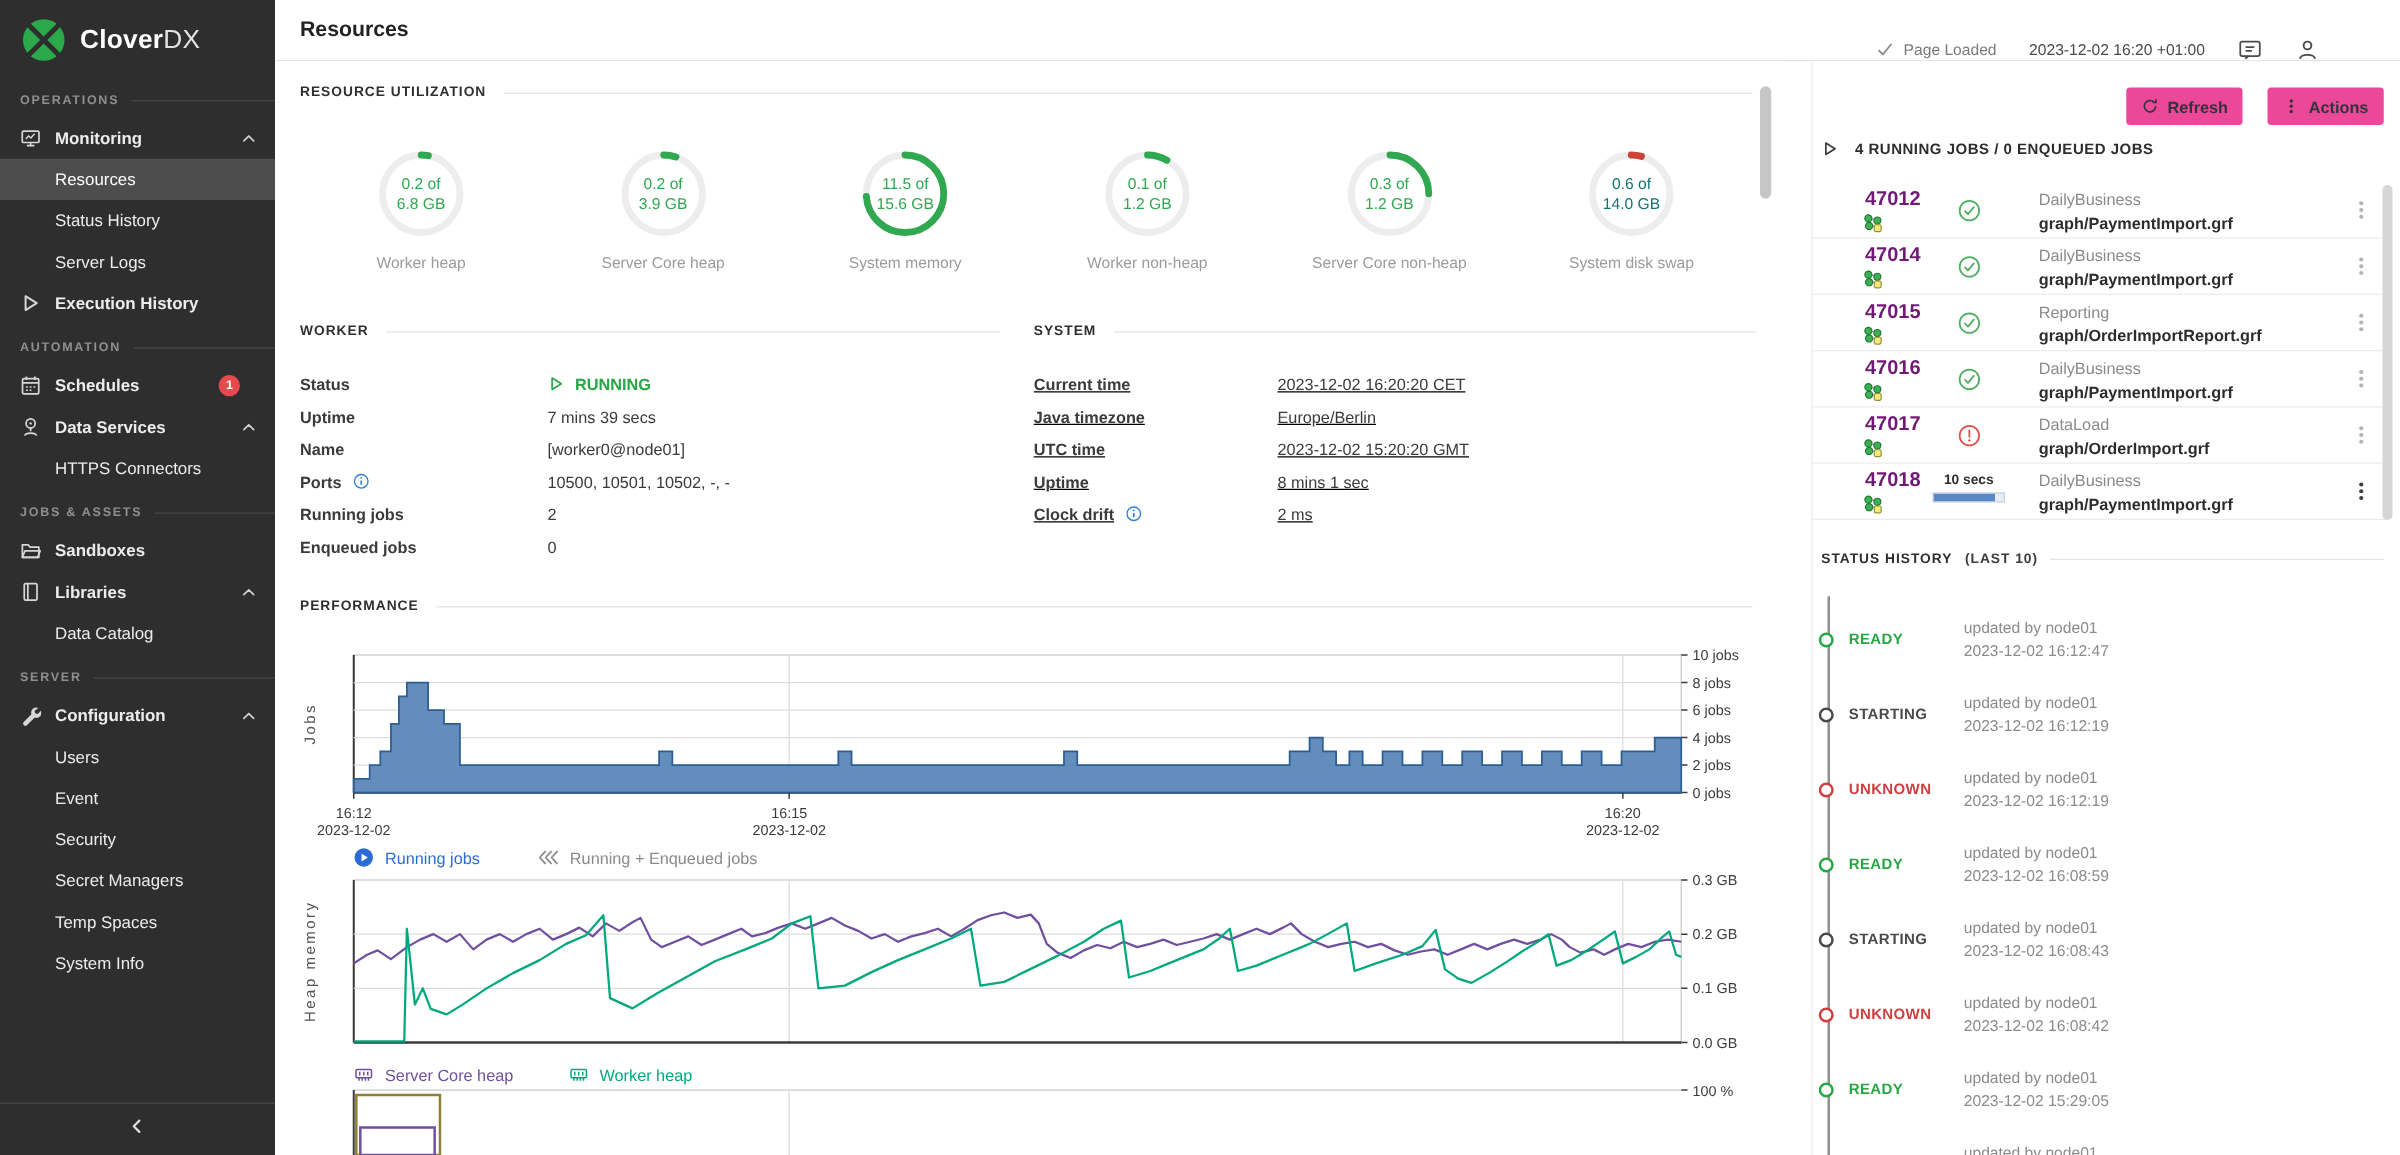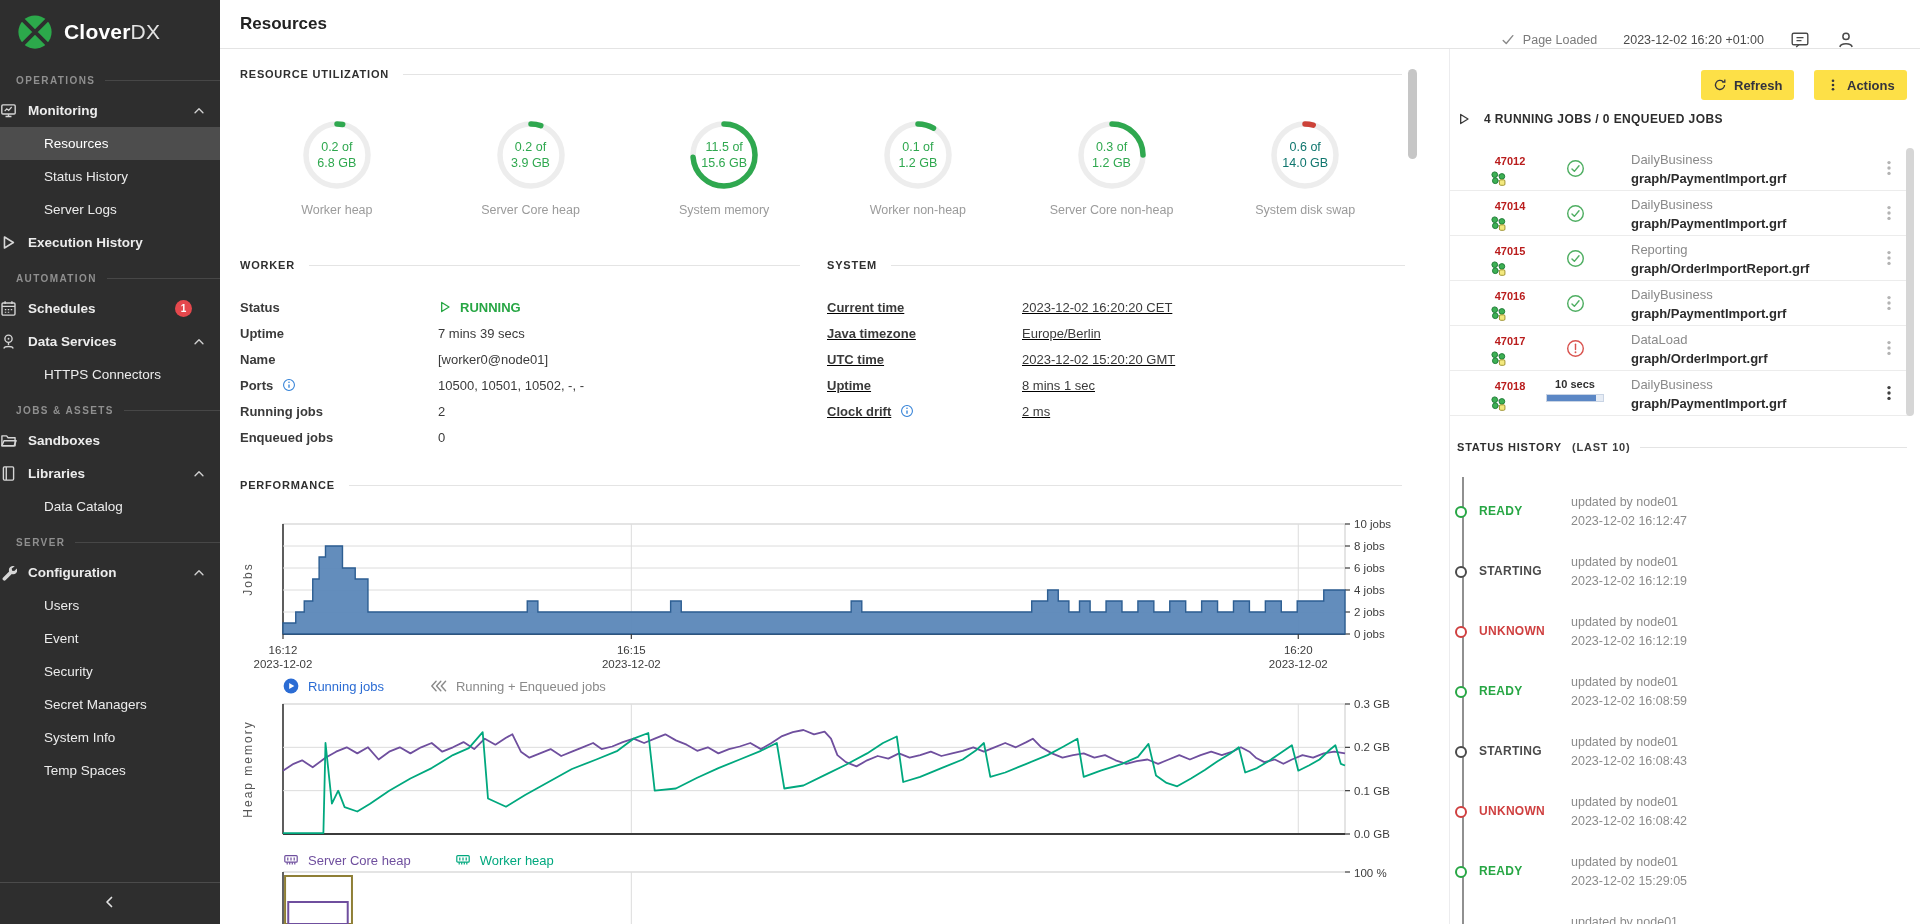--- a/index.html
+++ b/index.html
@@ -13,21 +13,21 @@
   .logo { display:flex; align-items:center; gap:10px; padding:13px 16px 10px 16px; }
   .logo-icon svg { width:38px; height:38px; display:block; }
   .logo-text { font-size:21px; color:#fff; letter-spacing:.2px; }
   .logo-text b { font-weight:700; }
   .logo-text i { font-style:normal; font-weight:300; color:#e3e3e3; }
   .nav-section-label { display:flex; align-items:center; gap:10px; padding:14px 0 8px 16px;
     font-size:10px; letter-spacing:1.4px; color:#8f8f8f; font-weight:600; }
   .nav-section-label .line { flex:1; height:1px; background:#474747; margin-right:0; }
   .nav-item, .nav-child { position:relative; display:flex; align-items:center; height:33px;
     cursor:pointer; font-size:13.5px; color:#ececec; }
-  .nav-item { gap:11px; font-weight:700;align-items:center; }
+  .nav-item { padding-left:16px; gap:11px; font-weight:700;align-items:center; }
   .nav-item .nicon { width:17px; height:17px; color:#d6d6d6; flex:none; }
   .nav-item .nicon svg { width:17px; height:17px; display:block; }
   .nav-child { padding-left:44px; font-weight:400; }
   .nav-child.sel { background:#4d4d4d; color:#fff; font-weight:500; }
   .nav-chevron { position:absolute; right:14px; width:14px; height:14px; color:#cfcfcf; }
   .nav-chevron svg { width:14px; height:14px; display:block; }
   .nav-badge { position:absolute; right:28px; min-width:17px; height:17px; border-radius:9px;
     background:#e5484d; color:#fff; font-size:10px; font-weight:700; display:flex;
     align-items:center; justify-content:center; padding:0 4px; }
   .collapse-bar { position:absolute; left:0; right:0; bottom:0; height:42px;
@@ -86,35 +86,35 @@
   .legend-item .licon { width:16px; height:16px; display:flex; }
   .legend-item .licon svg { width:16px; height:16px; }
   .li-wide .licon, .li-wide .licon svg { width:19px; }
 
   .main-scrollthumb { position:absolute; left:1188px; top:20px; width:9px; height:90px;
     background:#c6c6c6; border-radius:5px; cursor:pointer; }
 
   
   .rightpanel { position:absolute; left:1449px; top:49px; width:471px; height:875px;
     background:#fff; border-left:1px solid #ececee; overflow:hidden; }
-  .btn { position:absolute; top:21px; height:30px; background:#fde047; border:none;
+  .btn { position:absolute; top:21px; height:30px; background:#ec4899; border:none;
     border-radius:3px; display:flex; align-items:center; gap:7px; padding:0 12px;
     font-size:13px; font-weight:600; color:#33333d; cursor:pointer;
     font-family:"Liberation Sans", sans-serif; }
   .btn .bicon { width:14px; height:14px; display:flex; }
   .btn .bicon svg { width:14px; height:14px; }
   .btn-refresh { left:251px; } .btn-actions { left:364px; }
   .jobs-title { position:absolute; left:7px; top:63px; display:flex; align-items:center;
     gap:13px; font-size:12px; font-weight:700; color:#2d2d2d; letter-spacing:.4px; }
   .jobs-title .jicon { width:14px; height:14px; color:#3a3a3a; }
   .jobs-title .jicon svg { width:14px; height:14px; display:block; }
   .jobs-list { position:absolute; left:0; top:97px; width:460px; }
   .job-row { position:relative; height:45px; border-bottom:1px solid #ececec; cursor:pointer; }
   .job-id-blk { position:absolute; left:18px; top:5px; width:60px; text-align:center; }
-  .job-id { font-size:11px; font-weight:700; color:#b91c1c; cursor:pointer;margin-left:24px; }
+  .job-id { font-size:16px; font-weight:700; color:#701a75; cursor:pointer;margin-left:24px; }
   .job-gicon { width:17px; height:17px; margin:1px auto 0; }
   .job-gicon svg { width:17px; height:17px; display:block; }
   .job-status { position:absolute; left:104px; top:0; width:42px; height:45px;
     display:flex; align-items:center; justify-content:center; }
   .job-status .stic { width:19px; height:19px; } .job-status .stic svg { width:19px; height:19px; display:block; }
   .job-progress { position:absolute; left:96px; top:7px; width:58px; text-align:center; }
   .job-progress .plabel { font-size:11px; font-weight:700; color:#2f2f2f; }
   .job-progress .pbar { margin-top:4px; height:8px; background:#e6ecf5; border:1px solid #c9d4e4; }
   .job-progress .pfill { height:100%; background:#5b87c5; }
   .job-name { position:absolute; left:181px; top:4px; line-height:19px; font-size:13px; }
@@ -282,24 +282,24 @@
         <div class="nav-child">
           <span>Event</span>
         </div>
         <div class="nav-child">
           <span>Security</span>
         </div>
         <div class="nav-child">
           <span>Secret Managers</span>
         </div>
         <div class="nav-child">
+          <span>Temp Spaces</span>
+        </div>
+        <div class="nav-child">
           <span>System Info</span>
-        </div>
-        <div class="nav-child">
-          <span>Temp Spaces</span>
         </div>
       </nav>
     <div class="collapse-bar">
       <span id="collapse-ic"><svg viewBox="0 0 16 16" fill="none" stroke="currentColor" stroke-width="1.7" stroke-linecap="round" stroke-linejoin="round">
             <path d="M9.5 3.5L5 8l4.5 4.5"></path>
           </svg></span>
     </div>
   </aside>
 
   <header class="topbar">

